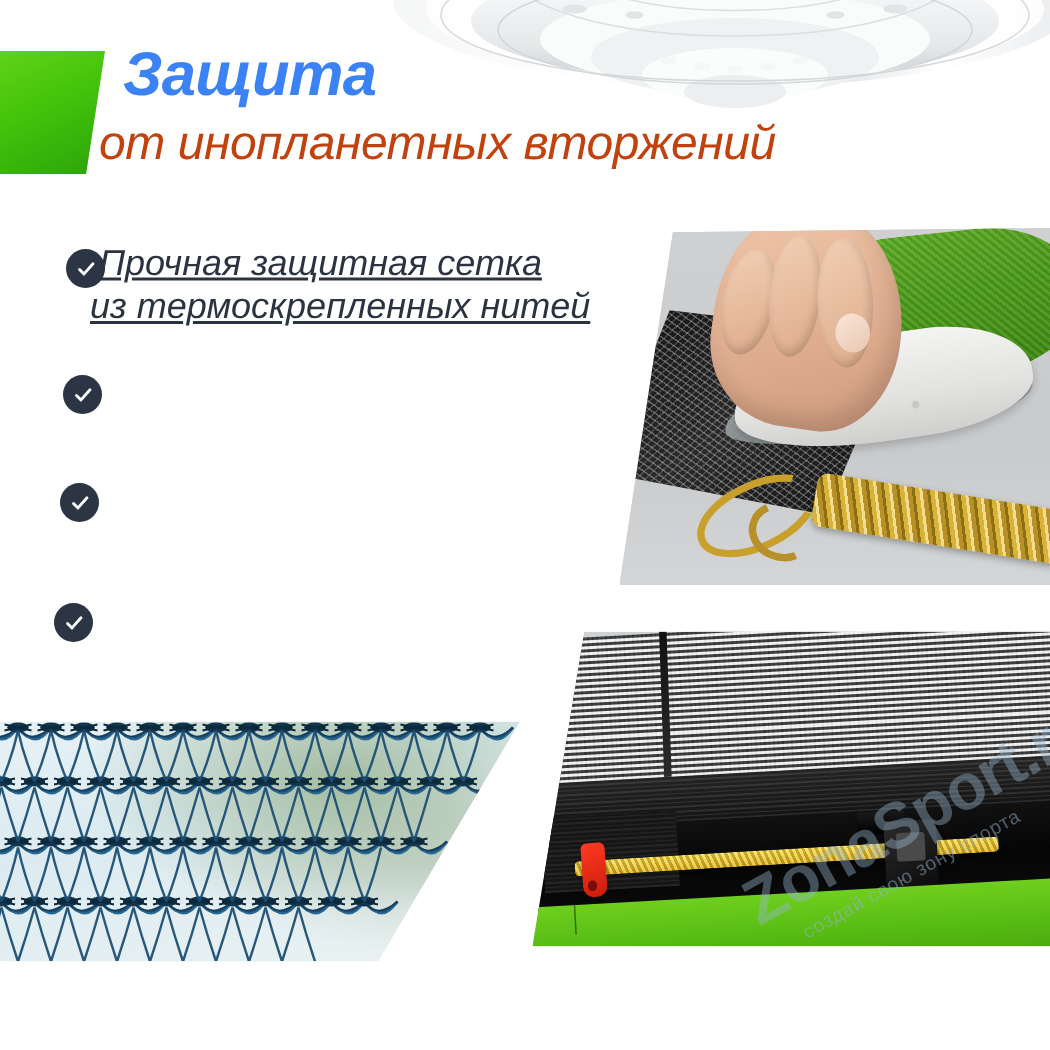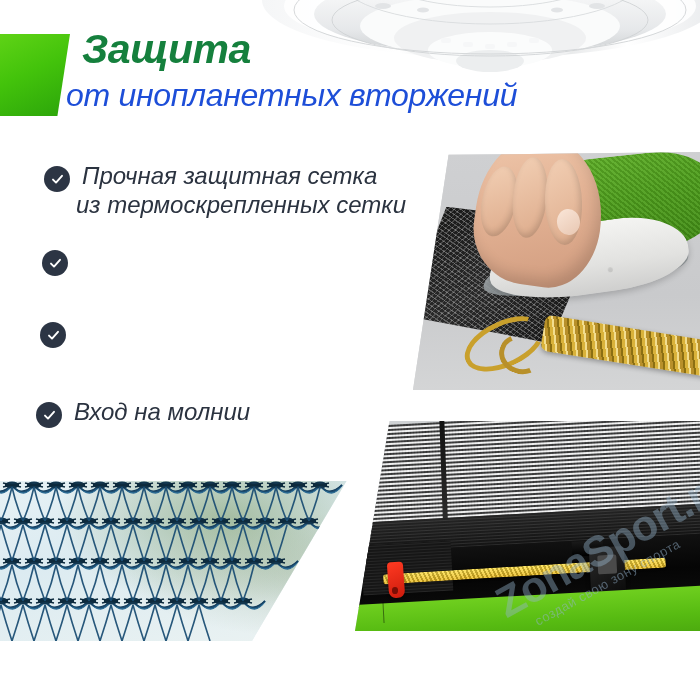--- a/index.html
+++ b/index.html
@@ -17,42 +17,42 @@
 
   
   .green-block{
     position:absolute;left:0;top:34px;width:70px;height:82px;
     background:linear-gradient(155deg,#5fd316 0%,#43c30b 45%,#2ba40a 100%);
     clip-path:polygon(0 0, 100% 0, 82% 100%, 0 100%);
   }
   .title-1{
     position:absolute;left:82px;top:29px;
     font-size:41px;font-weight:bold;font-style:italic;
-    color:#15803d;letter-spacing:-0.5px;line-height:1;
+    color:#3b82f6;letter-spacing:-0.5px;line-height:1;
     font-family:"Liberation Sans","DejaVu Sans",sans-serif;
   }
   .title-2{
     position:absolute;left:66px;top:79px;
     font-size:32px;font-style:italic;font-weight:500;
-    color:#1d4ed8;letter-spacing:-0.3px;line-height:1;
+    color:#c2410c;letter-spacing:-0.3px;line-height:1;
     white-space:nowrap;
   }
 
   
   .bullets{position:absolute;left:0;top:152px;width:400px;}
   .bullet{position:absolute;}
   .bullet .chk{
     position:absolute;left:0;top:0;width:26px;height:26px;border-radius:50%;
     background:#2c3544;display:flex;align-items:center;justify-content:center;
   }
   .bullet .chk svg{display:block;}
   .bullet .btxt{
-    position:absolute;left:38px;top:-4px;
+    position:absolute;left:22px;top:-4px;
     font-size:24px;font-style:italic;font-weight:500;color:#2b3340;
-    line-height:1.2;white-space:nowrap;
+    line-height:1.2;white-space:nowrap;text-decoration:underline;
   }
   .bullet .btxt .l2{display:block;margin-left:-6px;}
   .unit{color:#b9bfc7;font-size:19px;font-style:italic;font-weight:500;}
 
   
   .photo-pad{
     position:absolute;left:413px;top:152px;width:287px;height:238px;
     overflow:hidden;
     clip-path:polygon(11.9% 100%, 0 100%, 12.4% 1.2%, 100% 0, 100% 100%);
     background:#d2d3d4;
@@ -314,21 +314,21 @@
   <div class="bullets">
 
     <div class="bullet" style="left:44px;top:14px;">
       <span class="chk">
         <svg width="15" height="15" viewBox="0 0 15 15">
             <path d="M3 7.6 L6 10.6 L12 3.8" stroke="#ffffff" stroke-width="1.9" fill="none" stroke-linecap="round" stroke-linejoin="round"></path>
           </svg>
       </span>
       <span class="btxt">
         <span>Прочная защитная сетка</span>
-        <span class="l2">из термоскрепленных сетки</span>
+        <span class="l2">из термоскрепленных нитей</span>
       </span>
     </div>
 
     <div class="bullet" style="left:42px;top:98px;">
       <span class="chk">
         <svg width="15" height="15" viewBox="0 0 15 15">
             <path d="M3 7.6 L6 10.6 L12 3.8" stroke="#ffffff" stroke-width="1.9" fill="none" stroke-linecap="round" stroke-linejoin="round"></path>
           </svg>
       </span>
       <span class="btxt">
@@ -345,21 +345,20 @@
       </span>
     </div>
 
     <div class="bullet" style="left:36px;top:250px;">
       <span class="chk">
         <svg width="15" height="15" viewBox="0 0 15 15">
             <path d="M3 7.6 L6 10.6 L12 3.8" stroke="#ffffff" stroke-width="1.9" fill="none" stroke-linecap="round" stroke-linejoin="round"></path>
           </svg>
       </span>
       <span class="btxt">
-        <span>Вход на молнии</span>
       </span>
     </div>
 
   </div>
 
   <div class="photo-pad">
     <div class="pad-bg"></div>
     <div class="pad-blackmesh"></div>
     <div class="pad-green"></div>
     <div class="pad-grayedge"></div>

